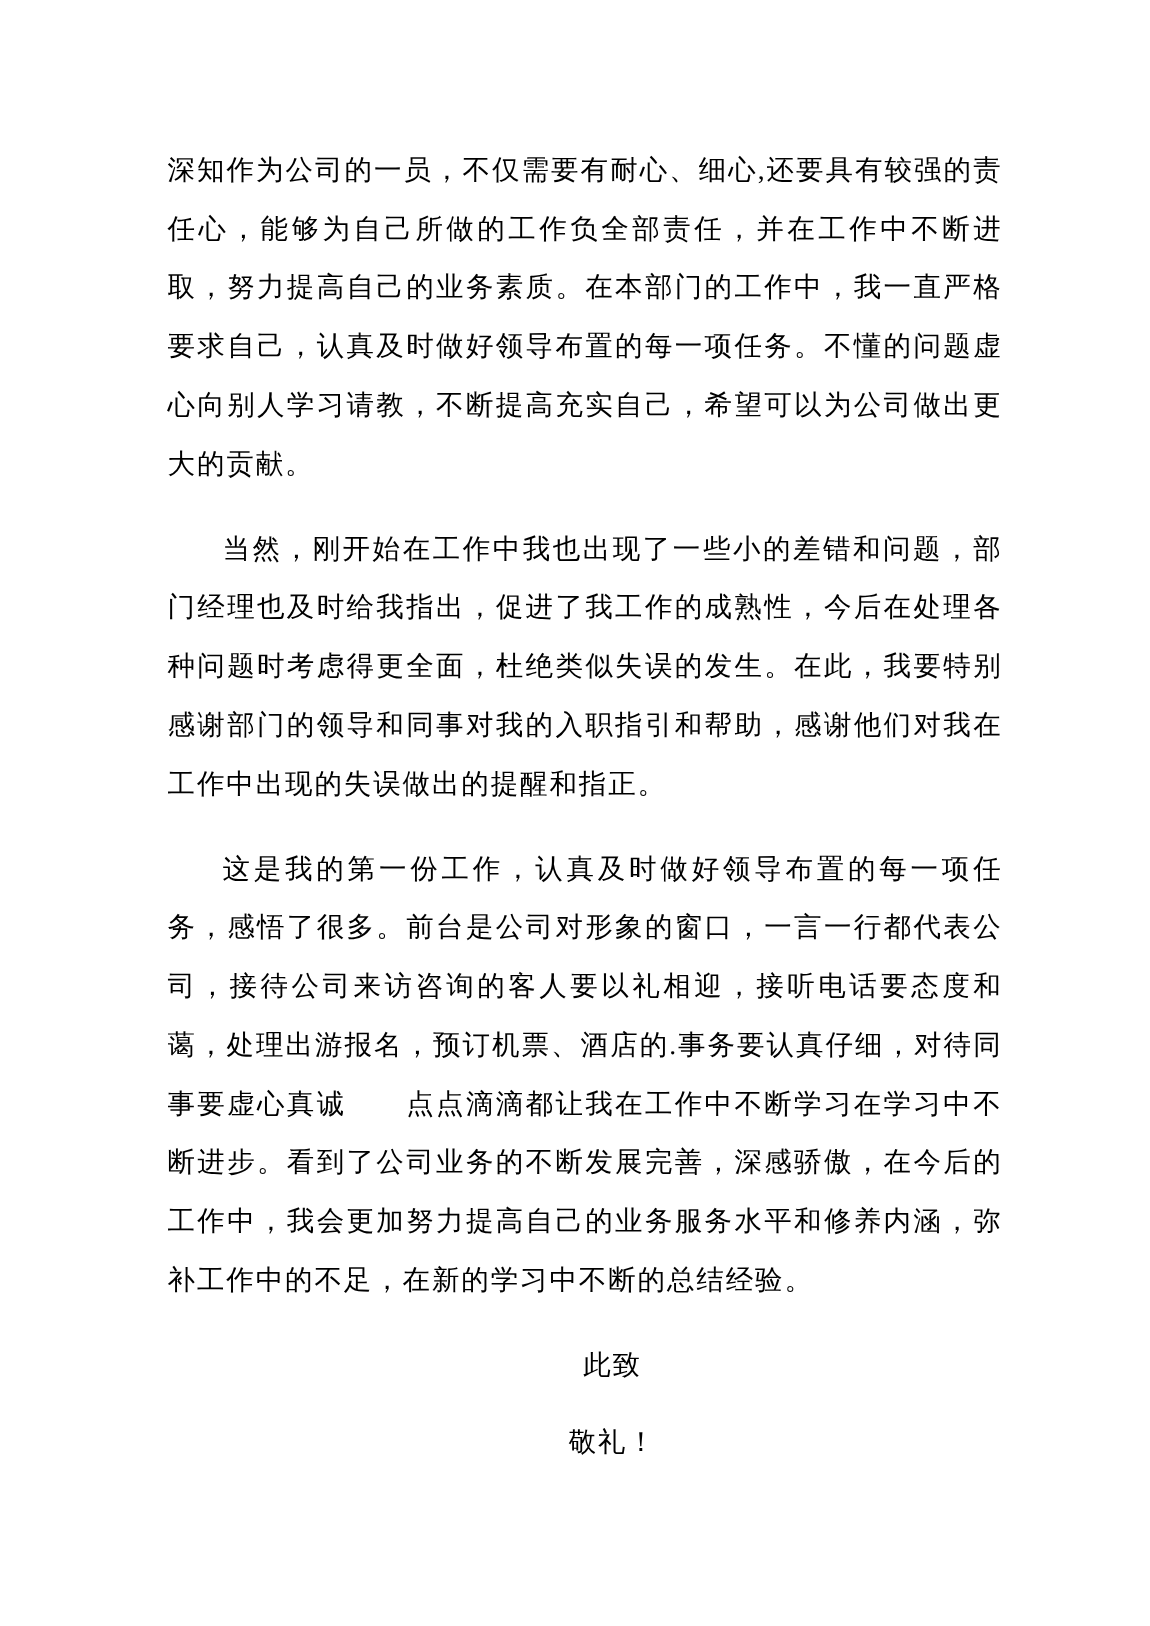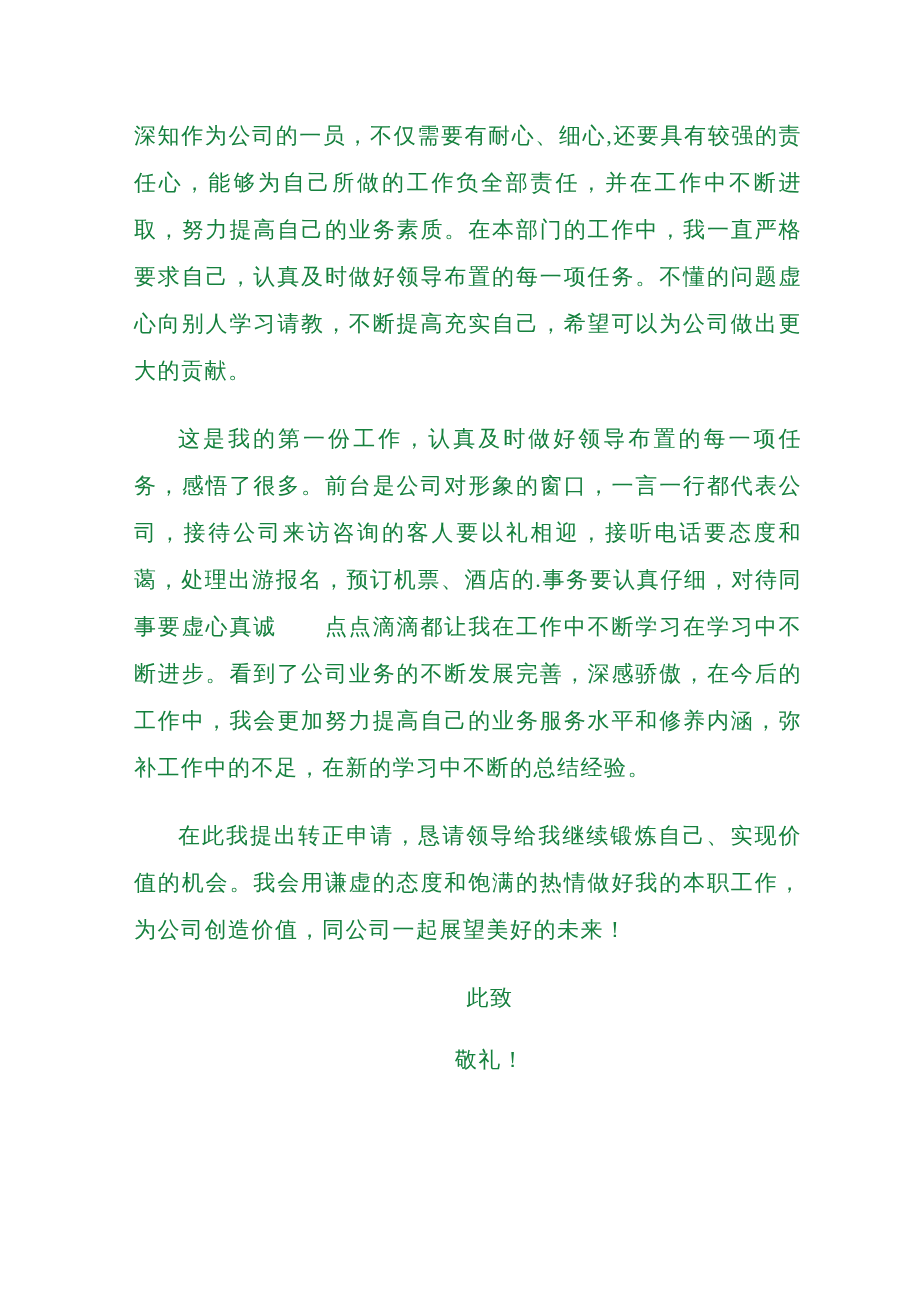--- a/index.html
+++ b/index.html
@@ -12,21 +12,21 @@
       height: 1301px;
       overflow: hidden;
       font-family: "Liberation Serif", serif;
     }
     .page {
       box-sizing: border-box;
       width: 920px;
       height: 955px;
       padding: 112px 118px 40px 134px;
       background: #ffffff;
-      color: #15803d;
+      color: #000000;
     }
     .page p {
       margin: 0 0 21px 0;
       font-size: 22px;
       line-height: 47px;
       letter-spacing: 1.5px;
       text-align: justify;
       text-justify: inter-ideograph;
       word-break: break-all;
     }
@@ -36,17 +36,17 @@
     .page p.closing {
       margin-bottom: 15px;
       text-align: center;
     }
   </style>
 </head>
 <body>
 
 <div class="page">
   <p class="">深知作为公司的一员，不仅需要有耐心、细心,还要具有较强的责任心，能够为自己所做的工作负全部责任，并在工作中不断进取，努力提高自己的业务素质。在本部门的工作中，我一直严格要求自己，认真及时做好领导布置的每一项任务。不懂的问题虚心向别人学习请教，不断提高充实自己，希望可以为公司做出更大的贡献。</p>
+  <p class="indent">当然，刚开始在工作中我也出现了一些小的差错和问题，部门经理也及时给我指出，促进了我工作的成熟性，今后在处理各种问题时考虑得更全面，杜绝类似失误的发生。在此，我要特别感谢部门的领导和同事对我的入职指引和帮助，感谢他们对我在工作中出现的失误做出的提醒和指正。</p>
   <p class="indent">这是我的第一份工作，认真及时做好领导布置的每一项任务，感悟了很多。前台是公司对形象的窗口，一言一行都代表公司，接待公司来访咨询的客人要以礼相迎，接听电话要态度和蔼，处理出游报名，预订机票、酒店的.事务要认真仔细，对待同事要虚心真诚　　点点滴滴都让我在工作中不断学习在学习中不断进步。看到了公司业务的不断发展完善，深感骄傲，在今后的工作中，我会更加努力提高自己的业务服务水平和修养内涵，弥补工作中的不足，在新的学习中不断的总结经验。</p>
-  <p class="indent">在此我提出转正申请，恳请领导给我继续锻炼自己、实现价值的机会。我会用谦虚的态度和饱满的热情做好我的本职工作，为公司创造价值，同公司一起展望美好的未来！</p>
   <p class="indent closing">此致</p>
   <p class="indent closing">敬礼！</p>
 </div>
 
 </body></html>

